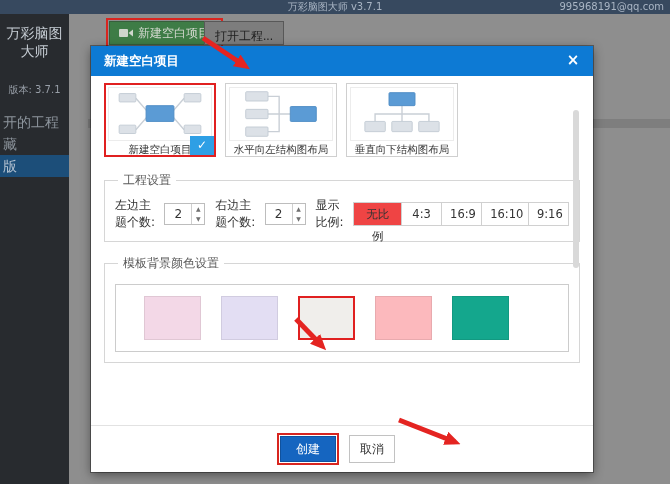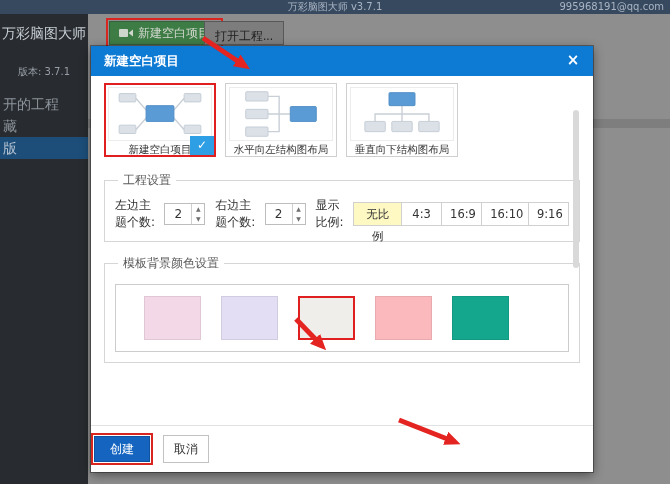--- a/index.html
+++ b/index.html
@@ -7,21 +7,21 @@
     font-family:"DejaVu Sans","Liberation Sans",sans-serif; }
   body { position:relative; background:#8e8e8e; }
 
   
   .topbar { position:absolute; left:0; top:0; width:670px; height:14px;
     background:#37495f; color:#a9b5c4; font-size:10px; line-height:14px; z-index:3; }
   .topbar .win-title { position:absolute; left:0; right:0; text-align:center; }
   .topbar .account  { position:absolute; right:6px; top:0; }
 
   
-  .sidebar { position:absolute; left:0; top:14px; width:88px; height:470px;
+  .sidebar { position:absolute; left:0; top:14px; width:69px; height:470px;
     background:#282b2f; z-index:2; }
   .app-name { color:#c6cdd4; font-size:14px; text-align:center; margin-top:11px; }
   .version  { color:#989fa8; font-size:10px; text-align:center; margin-top:22px; }
   .menu { margin-top:14px; }
   .menu-item { height:22px; line-height:22px; color:#8d959d; font-size:14px;
     padding-left:3px; white-space:nowrap; overflow:hidden; cursor:pointer; }
   .menu-item.active { background:#1c4e79; color:#b3c2d1; }
 
   
   .content { position:absolute; left:88px; top:14px; width:582px; height:470px;
@@ -71,32 +71,32 @@
   .spin-value { width:26px; text-align:center; font-size:12px; line-height:20px; }
   .spin-arrows { display:flex; flex-direction:column; width:13px;
     border-left:1px solid #cfcfcf; }
   .spin-arrows span { flex:1; font-size:6px; line-height:10px; color:#6f6f6f;
     text-align:center; cursor:pointer; }
   .ratio-group { display:flex; margin-left:2px; }
   .ratio-btn { min-width:40px; height:24px; line-height:22px; text-align:center;
     font-size:11.5px; color:#333; background:#fff; border:1px solid #d0d0d0;
     border-left:none; padding:0 8px; cursor:pointer; }
   .ratio-btn:first-child { border-left:1px solid #d0d0d0; }
-  .ratio-btn.selected { background:#fef9c3;text-align:center; }
+  .ratio-btn.selected { background:#ef4444;text-align:center; }
 
   
   .swatch-box { border:1px solid #cccccc; margin-top:4px; padding:12px 0 12px 28px;
     display:flex; gap:20px; align-items:center; position:relative; height:68px; }
   .swatch { width:57px; height:44px; border:1px solid rgba(0,0,0,.08); cursor:pointer; }
   .swatch.selected { border:2px solid #e02020; }
 
   
   .dlg-footer { position:absolute; left:0; right:0; bottom:0; height:47px;
     border-top:1px solid #e2e2e2; background:#fff;
-    display:flex; justify-content:flex-start; align-items:center; padding-right:12px; gap:10px; }
+    display:flex; justify-content:center; align-items:center; padding-right:12px; gap:10px; }
   .create-outline { border:2px solid #d8251f; padding:1px; }
   .btn-create { background:#1565c0; color:#fff; border:1px solid #10529e;
     font-size:12px; width:56px; height:26px; cursor:pointer; }
   .btn-cancel { background:#fff; color:#333; border:1px solid #c2c2c2;
     font-size:12px; width:46px; height:28px; cursor:pointer; }
 
   .scroll-thumb { position:absolute; right:14px; top:34px; width:6px; height:158px;
     background:#d9d9d9; border-radius:3px; cursor:pointer; }
 
   

